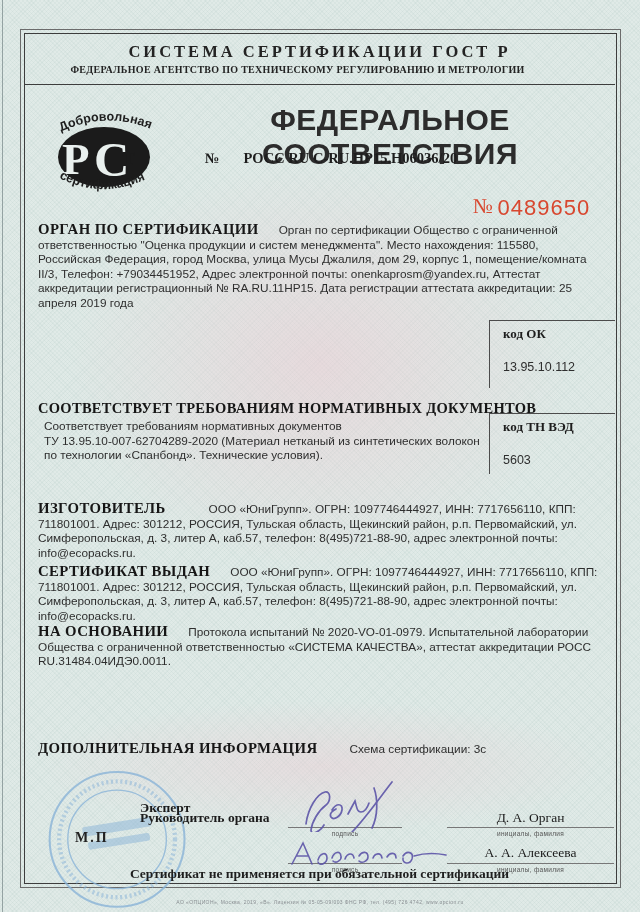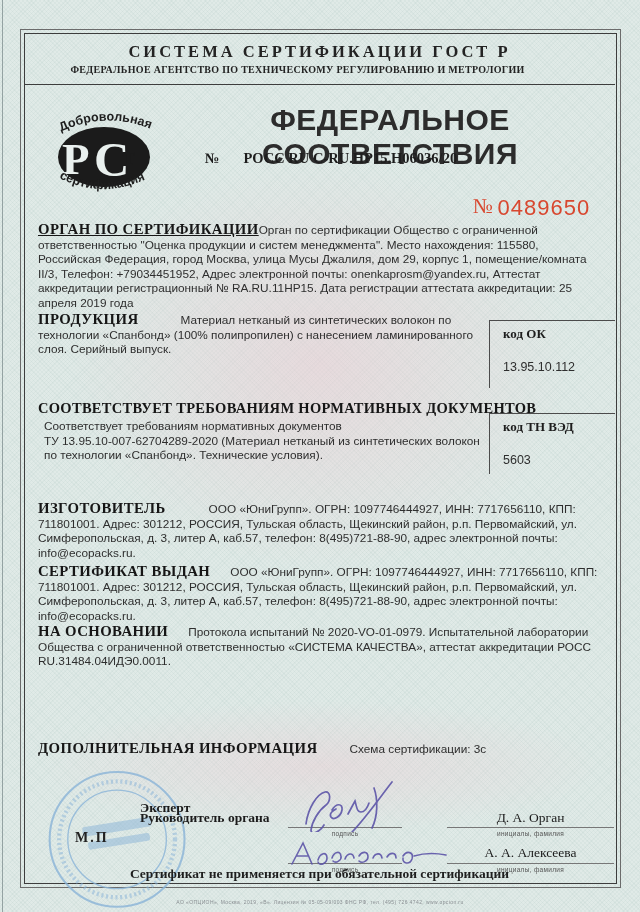--- a/index.html
+++ b/index.html
@@ -34,21 +34,21 @@
   .row-valid span{display:inline-block;}
   .v-from{margin-left:28px;}
   .v-po{margin-left:52px;}
   .v-to{margin-left:44px;}
   .form-no{position:absolute;left:473px;top:194px;color:#d8472f;white-space:nowrap;}
   .form-no .sym{font-family:"Liberation Serif",serif;font-size:21px;vertical-align:2px;}
   .form-no .digits{font-size:22px;letter-spacing:1px;}
   .sec{position:absolute;left:38px;font-size:11.8px;line-height:14.6px;color:#2e2e2e;}
   .lbl{font-family:"Liberation Serif","DejaVu Serif",serif;font-weight:bold;font-size:14.8px;
     color:#161616;letter-spacing:.4px;}
-  .g17{margin-right:0;text-decoration:underline;} .g42{margin-right:42px;} .g43{margin-right:43px;}
+  .g17{margin-right:20px;} .g42{margin-right:42px;} .g43{margin-right:43px;}
   .g20{margin-right:20px;} .g32{margin-right:32px;}
   .sec-head{position:absolute;left:38px;font-family:"Liberation Serif",serif;font-weight:bold;
     font-size:14.5px;letter-spacing:.3px;color:#161616;}
   .pre{white-space:pre-line;}
   .codebox{position:absolute;left:489px;width:126px;box-sizing:border-box;
     border-top:1.6px solid #4b4b4b;border-left:1.6px solid #4b4b4b;padding:5px 0 0 13px;}
   .cb-label{font-family:"Liberation Serif",serif;font-weight:bold;font-size:13px;color:#1d1d1d;}
   .cb-value{font-size:12.5px;margin-top:18px;color:#2e2e2e;}
   .mp{position:absolute;left:75px;top:830px;font-family:"Liberation Serif",serif;
     font-weight:bold;font-size:14px;letter-spacing:2px;color:#222;}
@@ -102,23 +102,20 @@
 
   <div class="form-no">
     <span class="sym">№</span>
     <span class="digits">0489650</span>
   </div>
 
   <div class="sec" style="top:222px;width:562px;">
     <span class="lbl g17">ОРГАН ПО СЕРТИФИКАЦИИ</span><span>Орган по сертификации Общество с ограниченной ответственностью "Оценка продукции и систем менеджмента". Место нахождения: 115580, Российская Федерация, город Москва, улица Мусы Джалиля, дом 29, корпус 1, помещение/комната II/3, Телефон: +79034451952, Адрес электронной почты: onenkaprosm@yandex.ru, Аттестат аккредитации регистрационный № RA.RU.11НР15. Дата регистрации аттестата аккредитации: 25 апреля 2019 года</span>
   </div>
 
-  <div class="sec" style="top:312px;width:448px;">
-    <span class="lbl g42">ПРОДУКЦИЯ</span><span>Материал нетканый из синтетических волокон по технологии «Спанбонд»  (100% полипропилен) с нанесением ламинированного слоя. Серийный выпуск.</span>
-  </div>
   <div class="codebox" style="top:320px;height:68px;">
     <div class="cb-label">код ОК</div>
     <div class="cb-value">13.95.10.112</div>
   </div>
 
   <div class="sec-head" style="top:400px;width:560px;">СООТВЕТСТВУЕТ ТРЕБОВАНИЯМ НОРМАТИВНЫХ ДОКУМЕНТОВ</div>
   <div class="sec pre" style="top:419px;left:44px;width:440px;">Соответствует требованиям нормативных документов
 ТУ 13.95.10-007-62704289-2020 (Материал нетканый из синтетических волокон по технологии «Спанбонд». Технические условия).</div>
   <div class="codebox" style="top:413px;height:61px;">
     <div class="cb-label">код ТН ВЭД</div>

